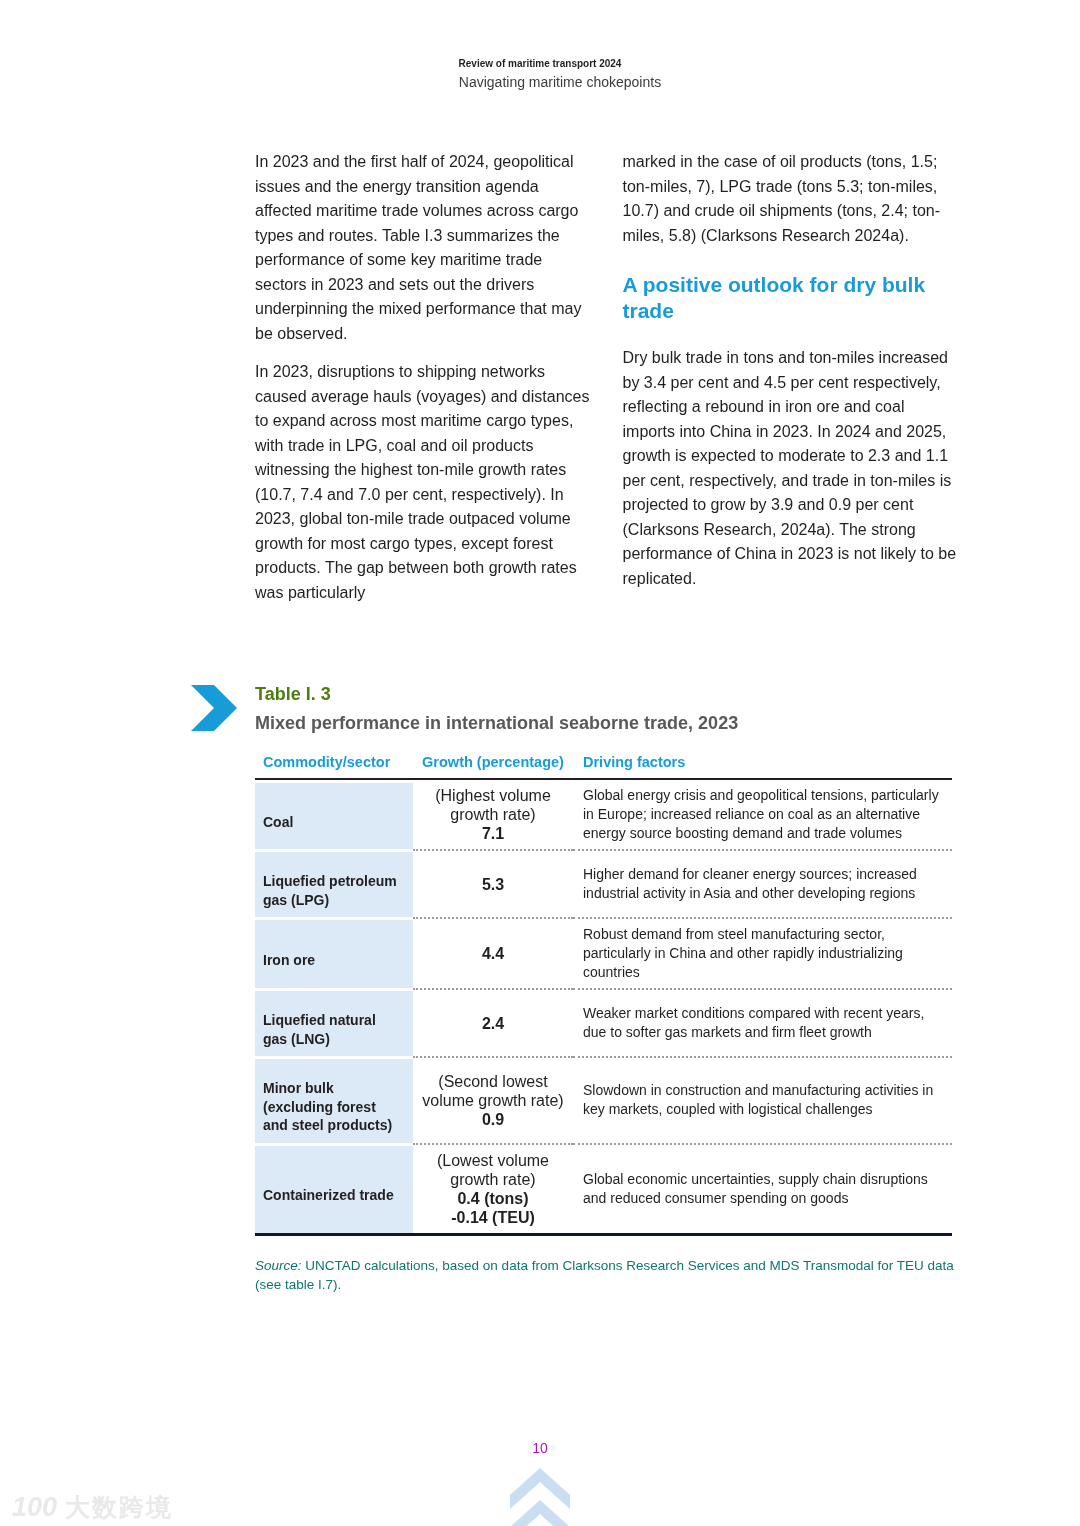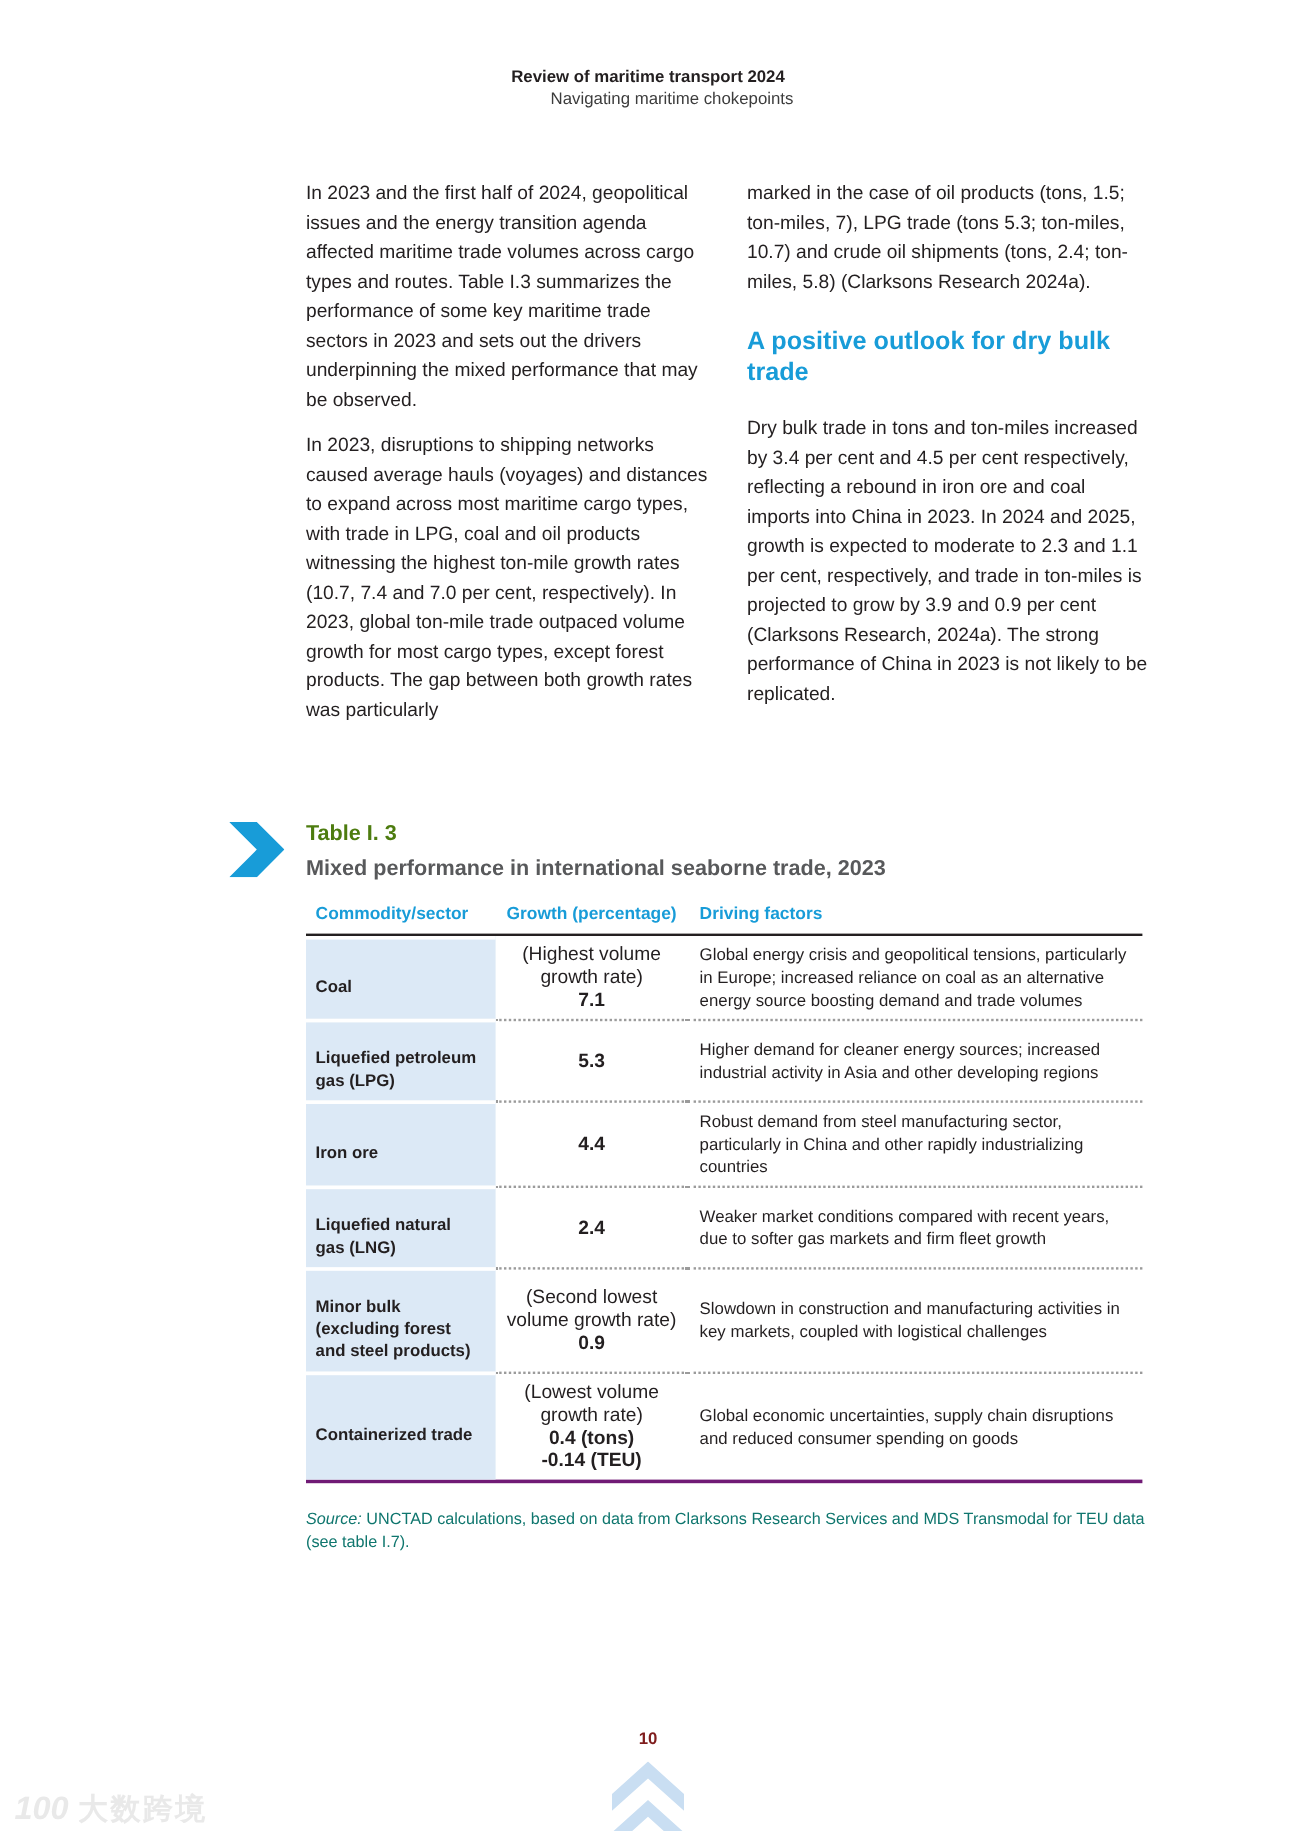--- a/index.html
+++ b/index.html
@@ -8,21 +8,21 @@
     position:relative;
     width:1080px; height:1526px;
     background:#ffffff;
     font-family:"Liberation Sans", sans-serif;
     color:#231f20;
     overflow:hidden;
     margin:0 auto;
   }
   
   .running-header { text-align:center; padding-top:54px; line-height:19px; }
-  .rh-line1 { font-size:14px; font-weight:bold; color:#231f20; }
+  .rh-line1 { font-size:10px; font-weight:bold; color:#231f20; }
   .rh-line2 { font-size:14px; color:#3c3c3c;padding-left:40px; }
 
   
   .content { margin-left:255px; width:704px; }
 
   h1.doc-title {
     margin-top:62px;
     color:#189cd8;
     font-size:34px;
     font-weight:bold;
@@ -39,21 +39,21 @@
   }
 
   
   .table-block { margin-top:64px; position:relative; }
   .caption { position:relative; }
   .caption-arrow { position:absolute; left:-64px; top:2px; width:46px; height:46px; }
   .caption-label { color:#4d7c0f; font-size:18px; font-weight:bold; line-height:22px; }
   .caption-title { color:#58595b; font-size:18px; font-weight:bold; line-height:22px; margin-top:7px; }
 
   
-  .ttable { width:697px; margin-top:20px; border-bottom:3px solid #701a75; }
+  .ttable { width:697px; margin-top:20px; border-bottom:3px solid #0f172a; }
   .trow, .thead-row { display:grid; grid-template-columns:158px 160px 1fr; }
   .thead-row { border-bottom:2px solid #231f20; }
   .th { color:#189cd8; font-size:14.5px; font-weight:bold; padding-bottom:8px; }
   .th-commodity { padding-left:8px; }
   .th-growth { text-align:center; }
   .th-factors { padding-left:10px; }
 
   .tc-commodity {
     background:#dce9f6;
     border-top:3px solid #ffffff;
@@ -72,21 +72,21 @@
   }
   .trow + .trow .tc-growth, .trow + .trow .tc-factors {
     border-top:2px dotted #9b9b9b;
   }
 
   .source-note { margin-top:20px; font-size:13.5px; line-height:19.5px; color:#0f766e; width:700px; }
   .source-note .src-label { font-style:italic; }
 
   
   .footer { position:absolute; left:0; right:0; bottom:0; height:86px; }
-  .page-number { text-align:center; font-size:14px; font-weight:bold; color:#7f1d1d; }
+  .page-number { text-align:center; font-size:14px; font-weight:normal; color:#a21caf; }
   .footer-chevrons { position:absolute; left:50%; transform:translateX(-50%); top:28px; }
 
   
   .watermark {
     position:absolute; left:12px; bottom:2px;
     color:#e9e9e9; font-weight:bold; font-size:25px;
     display:flex; align-items:center; gap:8px;
     letter-spacing:2px;
   }
   .wm-logo { font-size:27px; letter-spacing:0; font-style:italic; }

